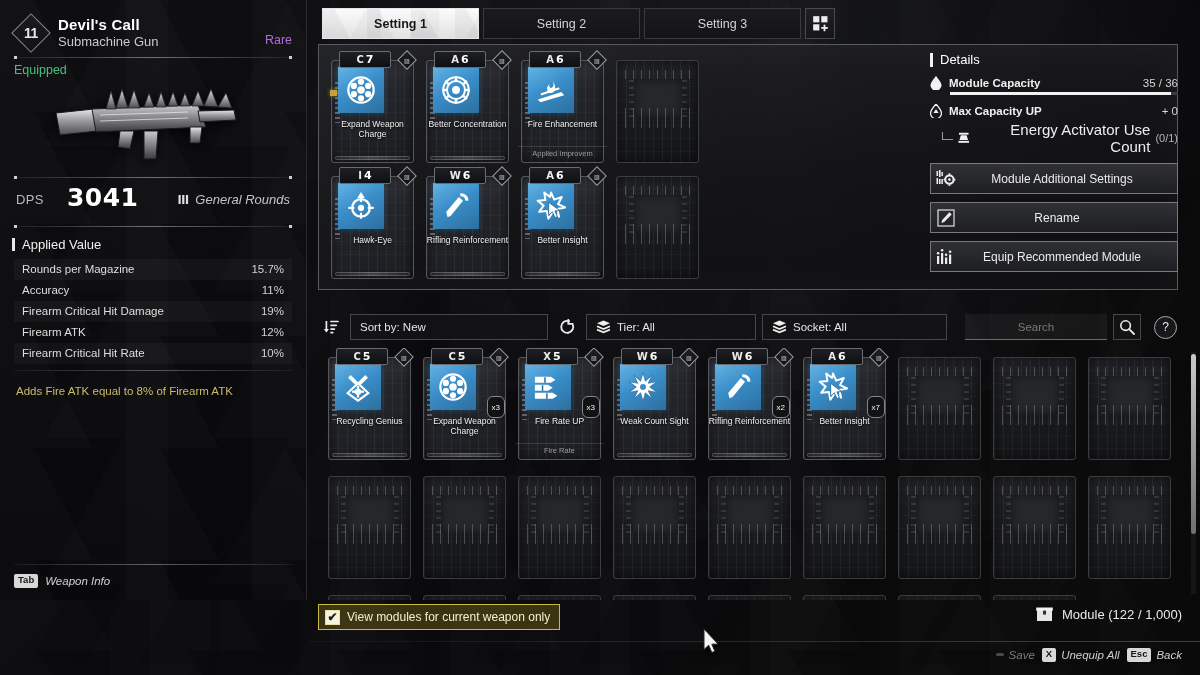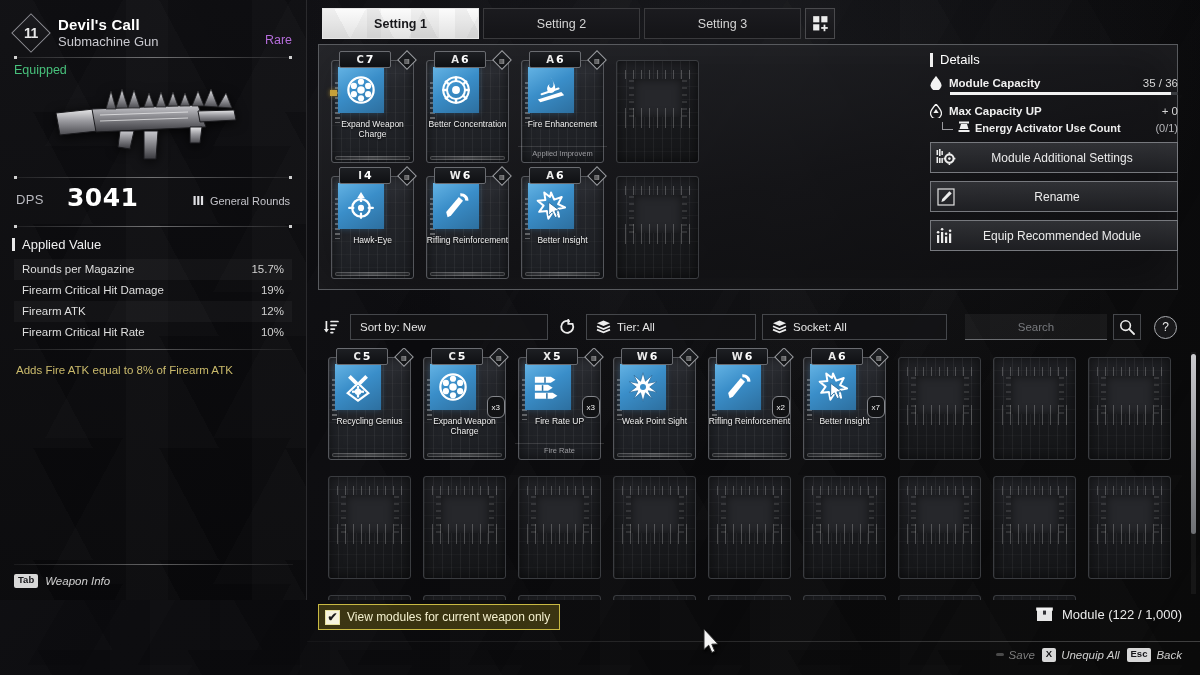--- a/index.html
+++ b/index.html
@@ -51,21 +51,21 @@
   .equipped { padding:5px 14px 0 14px; font-size:12.5px; color:#45c07a; }
   .wpn-img { position:relative; height:92px; margin-top:2px; display:flex;
     align-items:center; justify-content:center; }
   .gun { filter: drop-shadow(0 2px 6px rgba(0,0,0,.8)); }
 
   .dps-row { display:flex; align-items:flex-end; padding:8px 16px 10px 16px; }
   .dps-lbl { font-size:13px; color:#b9b9bf; margin-right:23px; padding-bottom:3px; letter-spacing:.4px;}
   .dps-val { font-size:25px; font-weight:bold; color:#fff; letter-spacing:.5px; line-height:.95;
              font-family:"DejaVu Sans", sans-serif;}
   .ammo { margin-left:auto; display:flex; align-items:center; gap:6px; padding-bottom:3px; }
-  .ammo-lbl { font-size:11px; color:#c2c2c8; }
+  .ammo-lbl { font-size:13px; color:#c2c2c8;font-style:italic; }
 
   .sec-title { display:flex; align-items:center; gap:7px; padding:10px 14px 7px 12px; }
   .sec-bar { width:3px; height:13px; background:#e9e9ea; }
   .sec-txt { font-size:13px; color:#efefef; }
   .stats { margin:0 14px; }
   .stat-row { display:flex; justify-content:space-between; align-items:center;
     height:21px; padding:0 8px; font-size:11.5px; }
   .stat-row:nth-child(odd) { background:rgba(255,255,255,.035); }
   .stat-name { color:#dedede; }
   .stat-val { color:#cfcfcf; }
@@ -173,21 +173,21 @@
   .det-bar { width:3px; height:14px; background:#f0f0f0; }
   .det-txt { font-size:13px; color:#fff; }
   .det-line { display:flex; align-items:center; gap:7px; margin-bottom:2px; }
   .det-lbl { font-size:11.5px; color:#f0f0f0; font-weight:bold; }
   .det-val { margin-left:auto; font-size:11.5px; color:#d6d6d6; }
   .cap-bar { height:3px; background:#3a3c40; margin:1px 0 9px 20px; }
   .cap-fill { height:100%; background:#f2f2f2; }
   .det-sub { display:flex; align-items:center; gap:5px; margin:3px 0 0 12px; }
   .det-sub .elbow { width:11px; height:8px; border-left:1px solid #9a9a9e;
     border-bottom:1px solid #9a9a9e; margin-bottom:4px; }
-  .det-sub .t { font-size:11px; color:#ededed; font-weight:bold;}
+  .det-sub .t { font-size:15px; color:#ededed; font-weight:normal;text-align:right;}
   .det-sub .v { margin-left:auto; font-size:11px; color:#b6b6ba; }
   .det-btn { margin-top:8px; height:31px; border:1px solid #77797e;
     background:linear-gradient(180deg, rgba(72,74,79,.55), rgba(34,35,39,.75));
     display:flex; align-items:center; cursor:pointer; position:relative; }
   .det-btn .bico { width:30px; display:flex; align-items:center; justify-content:center; }
   .det-btn .blbl { flex:1; text-align:center; font-size:12px; color:#ebebeb; padding-right:24px;}
   .det-btn.wide .blbl { padding-right:14px; }
 
   
   .filter { position:absolute; left:318px; top:312px; width:860px; height:30px;
@@ -320,20 +320,24 @@
     <div class="hr-dot"></div>
 
     <div class="sec-title">
       <div class="sec-bar"></div>
       <div class="sec-txt">Applied Value</div>
     </div>
     <div class="stats" id="stats-list">
         <div class="stat-row">
           <span class="stat-name">Rounds per Magazine</span>
                  <span class="stat-val">15.7%</span>
+        </div>
+        <div class="stat-row">
+          <span class="stat-name">Accuracy</span>
+                 <span class="stat-val">11%</span>
         </div>
         <div class="stat-row">
           <span class="stat-name">Firearm Critical Hit Damage</span>
                  <span class="stat-val">19%</span>
         </div>
         <div class="stat-row">
           <span class="stat-name">Firearm ATK</span>
                  <span class="stat-val">12%</span>
         </div>
         <div class="stat-row">
@@ -808,21 +812,21 @@
     </div>
     <div class="ico">
             <svg viewBox="0 0 32 32">
         <path d="M16 0.8 L18.6 9.8 L25.6 3.4 L21.6 12 L30.8 10.2 L23.2 16 L30.8 21.8
                  L21.6 20 L25.6 28.6 L18.6 22.2 L16 31.2 L13.4 22.2 L6.4 28.6 L10.4 20
                  L1.2 21.8 L8.8 16 L1.2 10.2 L10.4 12 L6.4 3.4 L13.4 9.8 Z" fill="#ffffff" stroke="#2c6fa0" stroke-width=".8"></path>
         <circle cx="16" cy="16" r="3.2" fill="#3a8ec9"></circle>
             </svg>
           </div>
 
-    <div class="nm">Weak Point Sight</div>
+    <div class="nm">Weak Count Sight</div>
     <div class="foot"></div>
   </div>
         <div class="card">
     <div class="body">
       <div class="circuit"></div>
             <div class="sideports"></div>
     </div>
     <div class="hdr">
       <span class="sym">W</span>
       <span class="num">6</span>

